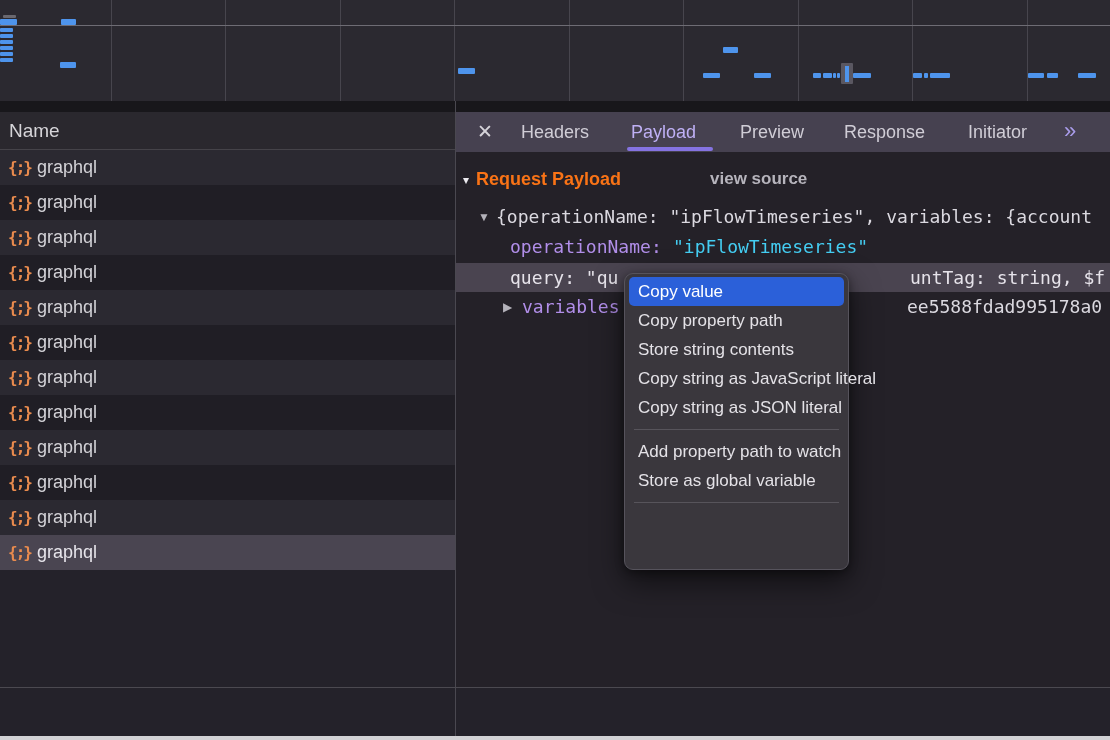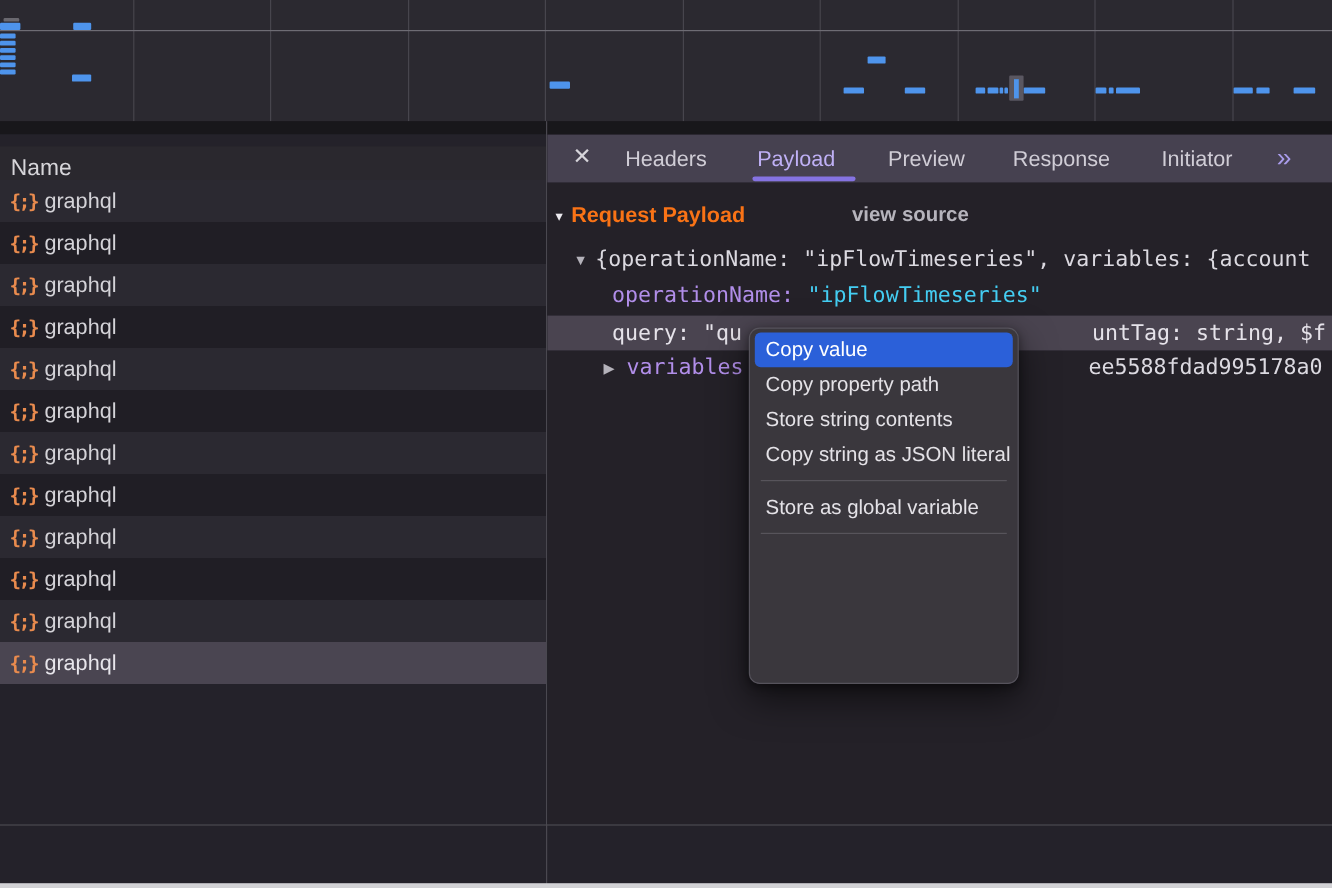--- a/index.html
+++ b/index.html
@@ -11,21 +11,21 @@
   .gridline{position:absolute;top:0;width:1px;height:101px;background:#47454d;}
   .ruler-line{position:absolute;left:0;top:25px;width:1110px;height:1px;background:#6e6c74;}
   .wbar{position:absolute;background:#4e94ec;border-radius:1px;}
   .wbar.gray{background:#6a686f;}
   .marker-band{position:absolute;left:841px;top:63px;width:12px;height:21px;background:#5a5761;border-radius:1px;}
   .marker-tick{position:absolute;left:4px;top:3px;width:4px;height:16px;background:#4e94ec;}
   .gap-strip{position:absolute;left:0;top:101px;width:1110px;height:11px;background:#18171b;}
 
   
   .left-panel{position:absolute;left:0;top:112px;width:455px;height:575px;background:#24222a;overflow:hidden;}
-  .name-header{position:absolute;left:0;top:10px;width:455px;height:38px;background:#2a282e;
+  .name-header{position:absolute;left:0;top:0;width:455px;height:38px;background:#2a282e;
                border-bottom:1px solid #454349;color:#d6d5d9;font-size:19px;line-height:38px;padding-left:9px;box-sizing:border-box;}
   .req-row{position:absolute;left:0;width:455px;height:35px;line-height:35px;color:#d4d3d8;font-size:18px;}
   .req-row.even{background:#2b2931;}
   .req-row.odd{background:#201e25;}
   .req-row.selected{background:#4a4551;color:#e7e5eb;}
   .req-icon{position:absolute;left:8px;top:0;width:26px;color:#e98b4e;font-family:"DejaVu Sans Mono",monospace;
             font-weight:700;font-size:16px;letter-spacing:-2px;}
   .req-label{position:absolute;left:37px;top:0;}
 
   .v-divider{position:absolute;left:455px;top:101px;width:1px;height:639px;background:#4a4850;}
@@ -210,19 +210,21 @@
     </div>
   </div>
 
   <div class="h-divider"></div>
   <div class="bottom-edge"></div>
 
   <div class="context-menu">
     <div class="menu-item highlighted">Copy value</div>
     <div class="menu-item">Copy property path</div>
     <div class="menu-item">Store string contents</div>
+    <div class="menu-item">Copy string as JavaScript literal</div>
     <div class="menu-item">Copy string as JSON literal</div>
     <div class="menu-divider"></div>
+    <div class="menu-item">Add property path to watch</div>
     <div class="menu-item">Store as global variable</div>
     <div class="menu-divider"></div>
   </div>
 
 </div>
 
 </body></html>

